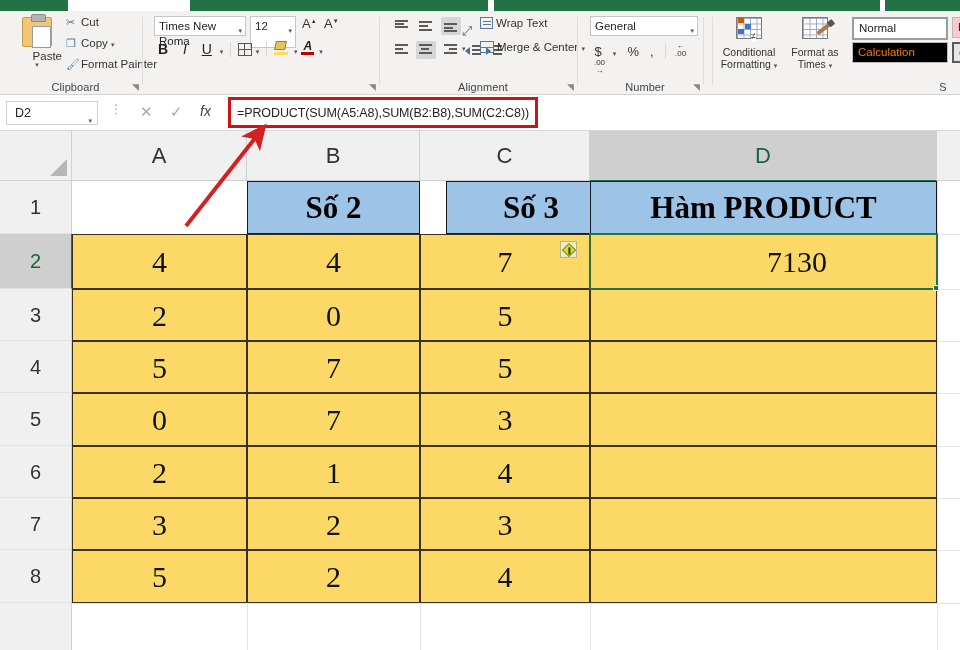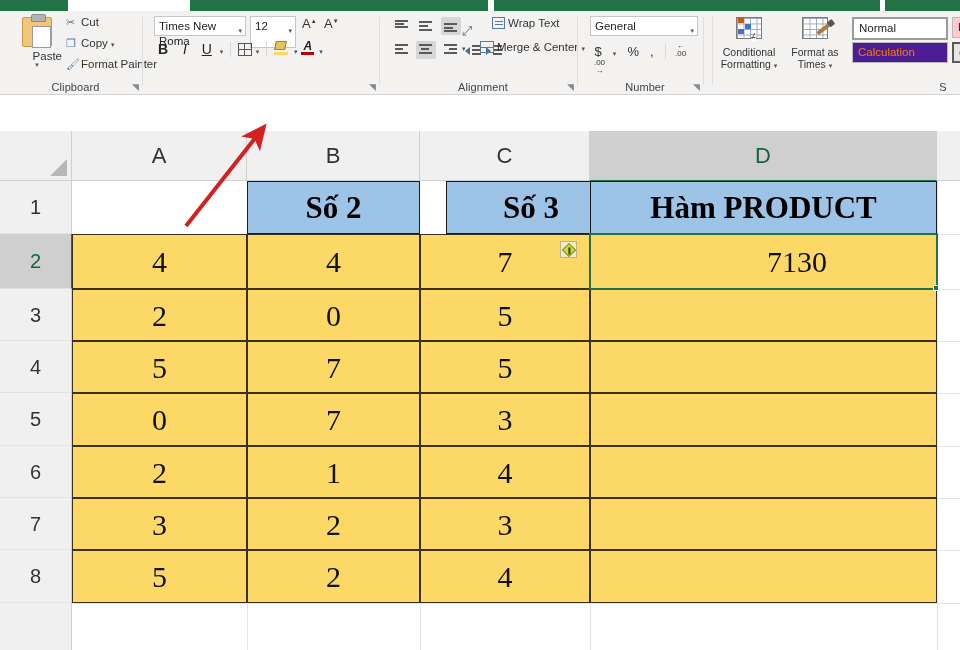--- a/index.html
+++ b/index.html
@@ -85,21 +85,21 @@
   .fc-ico .bar { position:absolute; left:0; top:11px; width:13px; height:3px; background:#c00000; }
 
   
   #g-align { left:388px; width:190px; }
   .alrow { position:absolute; left:4px; }
   #alr1 { top:6px; } #alr2 { top:30px; }
   .albtn { display:inline-block; width:20px; height:18px; position:relative; vertical-align:top; }
   .albtn i { position:absolute; left:3px; height:1.6px; background:#5a5a5a; }
   .albtn.on { background:#d6d6d6; border-radius:2px; }
   .wrap-item { position:absolute; font-size:11.5px; color:#333; white-space:nowrap; }
-  #wt { left:104px; top:6px; } #mc { left:92px; top:30px; }
+  #wt { left:92px; top:6px; } #mc { left:92px; top:30px; }
   .wt-ico { display:inline-block; width:13px; height:12px; border:1px solid #5b7a9a; position:relative; vertical-align:-2px; margin-right:3px; }
   .wt-ico:after { content:""; position:absolute; left:2px; top:3px; width:8px; height:1px; background:#5b7a9a; box-shadow:0 3px 0 #5b7a9a; }
   .mc-ico { display:inline-block; width:14px; height:12px; border:1px solid #5b7a9a; position:relative; vertical-align:-2px; margin-right:3px; }
   .mc-ico:after { content:""; position:absolute; left:0; top:5px; width:12px; height:1px; background:#5b7a9a; }
   .ind-ico { display:inline-block; width:16px; height:14px; position:relative; vertical-align:-2px; }
   .ind-ico i { position:absolute; right:0; width:9px; height:1.6px; background:#5a5a5a; }
   .ind-ico b { position:absolute; left:0; top:4px; width:0; height:0;
                border-top:4px solid transparent; border-bottom:4px solid transparent; }
   .orient { position:absolute; left:70px; top:6px; font-size:13px; color:#4a6f94; }
 
@@ -128,21 +128,21 @@
   .cf-ne { position:absolute; left:17px; top:15px; font-size:9px; color:#333; background:#fff; line-height:9px; }
   .ft-brush { position:absolute; left:16px; top:10px; width:15px; height:4px; background:#b07a3a;
               transform:rotate(-38deg); border-radius:1px; }
   .ft-brush:after { content:""; position:absolute; right:-5px; top:-1px; width:6px; height:6px; background:#555; border-radius:1px; }
   .stylebox {
     position:absolute; font-size:11.5px; line-height:19px; padding:0 5px;
     border:1px solid #b9b9b9; white-space:nowrap; overflow:hidden; height:21px;
   }
   #sb-normal { left:140px; top:6px;  width:96px; background:#fff; color:#222; border:2px solid #9c9c9c; height:23px; line-height:19px; }
   #sb-bad    { left:240px; top:6px;  width:84px; background:#ffc7ce; color:#9c0006; }
-  #sb-calc   { left:140px; top:31px; width:96px; background:#4c1d95; color:#fa7d00; }
+  #sb-calc   { left:140px; top:31px; width:96px; background:#000000; color:#fa7d00; }
   #sb-check  { left:240px; top:31px; width:84px; background:#e6e6e6; color:#333; border:2px solid #5a5a5a; }
   #g-styles .grp-label { left:auto; right:2px; width:30px; }
 
   
   .fbar { position:absolute; left:0; top:95px; width:960px; height:36px; background:#fff; border-bottom:1px solid #d9d9d9; }
   #namebox {
     position:absolute; left:6px; top:6px; width:92px; height:24px;
     border:1px solid #d0cece; background:#fff;
     font-size:12.5px; color:#222; line-height:22px; padding-left:8px;
   }
@@ -331,20 +331,33 @@
       </div>
       <div class="stylebox" id="sb-normal">Normal</div>
       <div class="stylebox" id="sb-bad">Bad</div>
       <div class="stylebox" id="sb-calc">Calculation</div>
       <div class="stylebox" id="sb-check">Check</div>
       <div class="grp-label">S</div>
       <div class="grp-sep" style="left:0;"></div>
     </div>
   </div>
 
+  <div class="fbar">
+    <div id="namebox">
+      <span>D2</span>
+      <span class="selcar">▾</span>
+    </div>
+    <div class="fb-dots">⋮</div>
+    <div class="fb-btn" id="fb-x">✕</div>
+    <div class="fb-btn" id="fb-ok">✓</div>
+    <div class="fb-btn" id="fb-fx">fx</div>
+    <div id="formula-box">
+      <div id="formula-text">=PRODUCT(SUM(A5:A8),SUM(B2:B8),SUM(C2:C8))</div>
+    </div>
+  </div>
 
   <div class="grid">
     <div class="corner"></div>
 
     <div class="colhdr" style="left:72px;width:175px;">A</div>
     <div class="colhdr" style="left:247px;width:173px;">B</div>
     <div class="colhdr" style="left:420px;width:170px;">C</div>
     <div class="colhdr sel" style="left:590px;width:347px;">D</div>
     <div class="colhdr" style="left:937px;width:23px;border-right:none;"></div>
 

